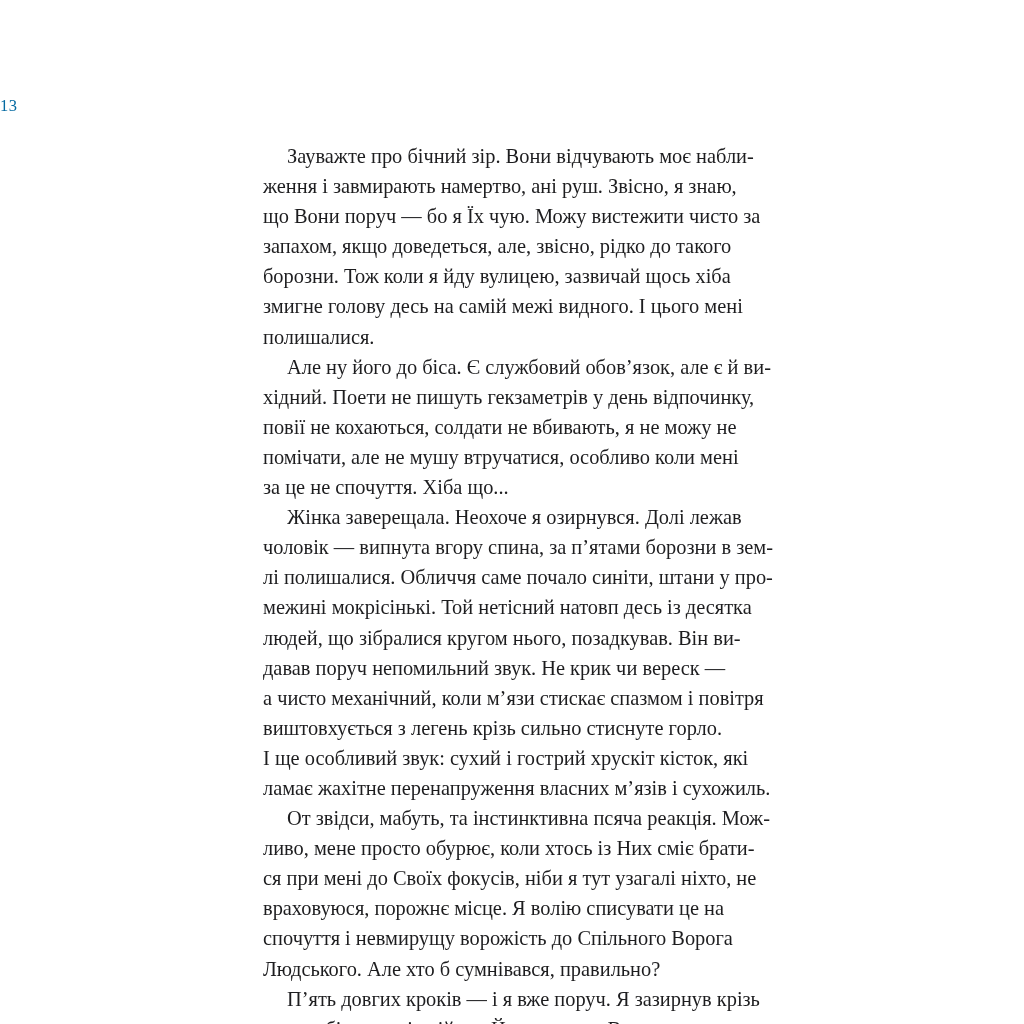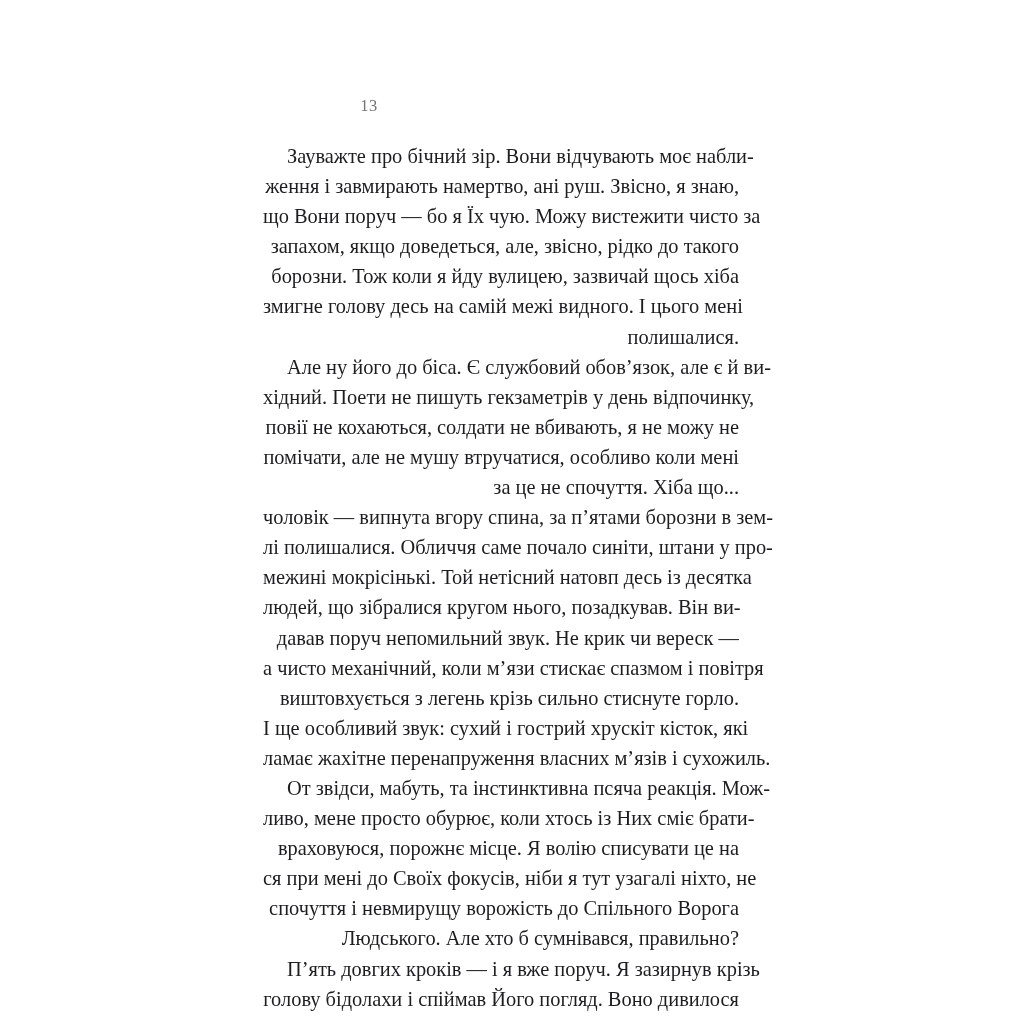--- a/index.html
+++ b/index.html
@@ -21,24 +21,24 @@
     height: 1024px;
     background: #ffffff;
   }
 
   
   .folio {
     position: absolute;
     top: 96px;
     left: 0;
     width: 738px;
-    text-align: center;
+    text-align: left;
     font-size: 16.5px;
     letter-spacing: 0.6px;
-    color: #737373;
+    color: #0369a1;
   }
 
   
   .textblock {
     position: absolute;
     top: 141px;
     left: 263px;
     width: 476px;
     color: #1d1d1f;
     font-size: 20.4px;
@@ -47,21 +47,20 @@
 
   .para {
     margin: 0;
     padding: 0;
   }
 
   
   .line {
     display: block;
     white-space: pre;
-    text-align: right;
   }
 
   .indent {
     display: inline-block;
     width: 24px;
   }
 
   
   .textblock, .folio {
     -webkit-font-smoothing: antialiased;
@@ -86,35 +85,36 @@
         <span class="line">полишалися.</span>
       </p>
       <p class="para">
         <span class="line"><span class="indent"></span><span>Але ну його до біса. Є службовий обов’язок, але є й ви-</span></span>
         <span class="line">хідний. Поети не пишуть гекзаметрів у день відпочинку,</span>
         <span class="line">повії не кохаються, солдати не вбивають, я не можу не</span>
         <span class="line">помічати, але не мушу втручатися, особливо коли мені</span>
         <span class="line">за це не спочуття. Хіба що...</span>
       </p>
       <p class="para">
+        <span class="line"><span class="indent"></span><span>Жінка заверещала. Неохоче я озирнувся. Долі лежав</span></span>
         <span class="line">чоловік — випнута вгору спина, за п’ятами борозни в зем-</span>
         <span class="line">лі полишалися. Обличчя саме почало синіти, штани у про-</span>
         <span class="line">межині мокрісінькі. Той нетісний натовп десь із десятка</span>
         <span class="line">людей, що зібралися кругом нього, позадкував. Він ви-</span>
         <span class="line">давав поруч непомильний звук. Не крик чи вереск —</span>
         <span class="line">а чисто механічний, коли м’язи стискає спазмом і повітря</span>
         <span class="line">виштовхується з легень крізь сильно стиснуте горло.</span>
         <span class="line">І ще особливий звук: сухий і гострий хрускіт кісток, які</span>
         <span class="line">ламає жахітне перенапруження власних м’язів і сухожиль.</span>
       </p>
       <p class="para">
         <span class="line"><span class="indent"></span><span>От звідси, мабуть, та інстинктивна псяча реакція. Мож-</span></span>
         <span class="line">ливо, мене просто обурює, коли хтось із Них сміє брати-</span>
+        <span class="line">ся при мені до Своїх фокусів, ніби я тут узагалі ніхто, не</span>
         <span class="line">враховуюся, порожнє місце. Я волію списувати це на</span>
-        <span class="line">ся при мені до Своїх фокусів, ніби я тут узагалі ніхто, не</span>
         <span class="line">спочуття і невмирущу ворожість до Спільного Ворога</span>
         <span class="line">Людського. Але хто б сумнівався, правильно?</span>
       </p>
       <p class="para">
         <span class="line"><span class="indent"></span><span>П’ять довгих кроків — і я вже поруч. Я зазирнув крізь</span></span>
         <span class="line">голову бідолахи і спіймав Його погляд. Воно дивилося</span>
       </p>
     </div>
 
 </div>

